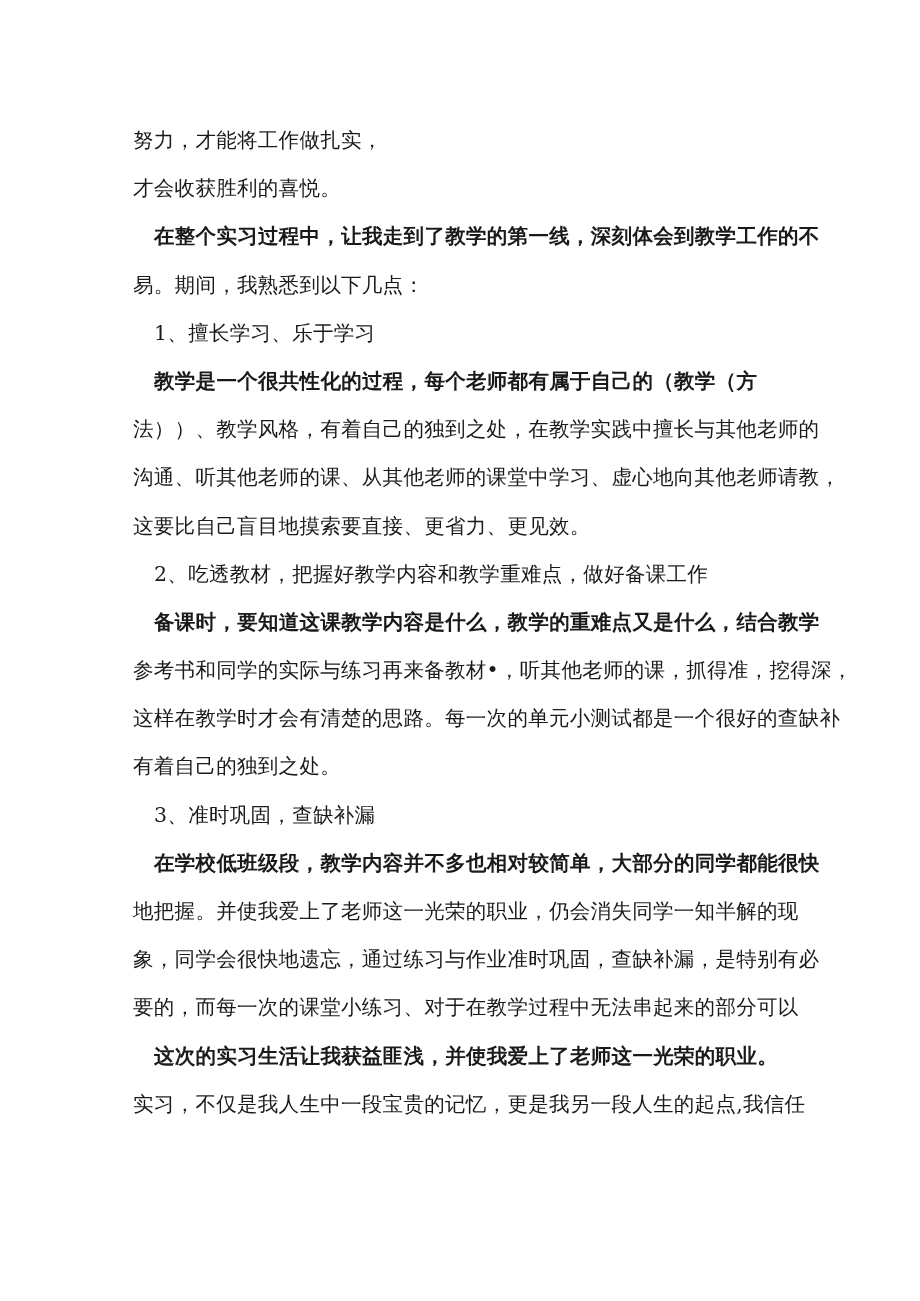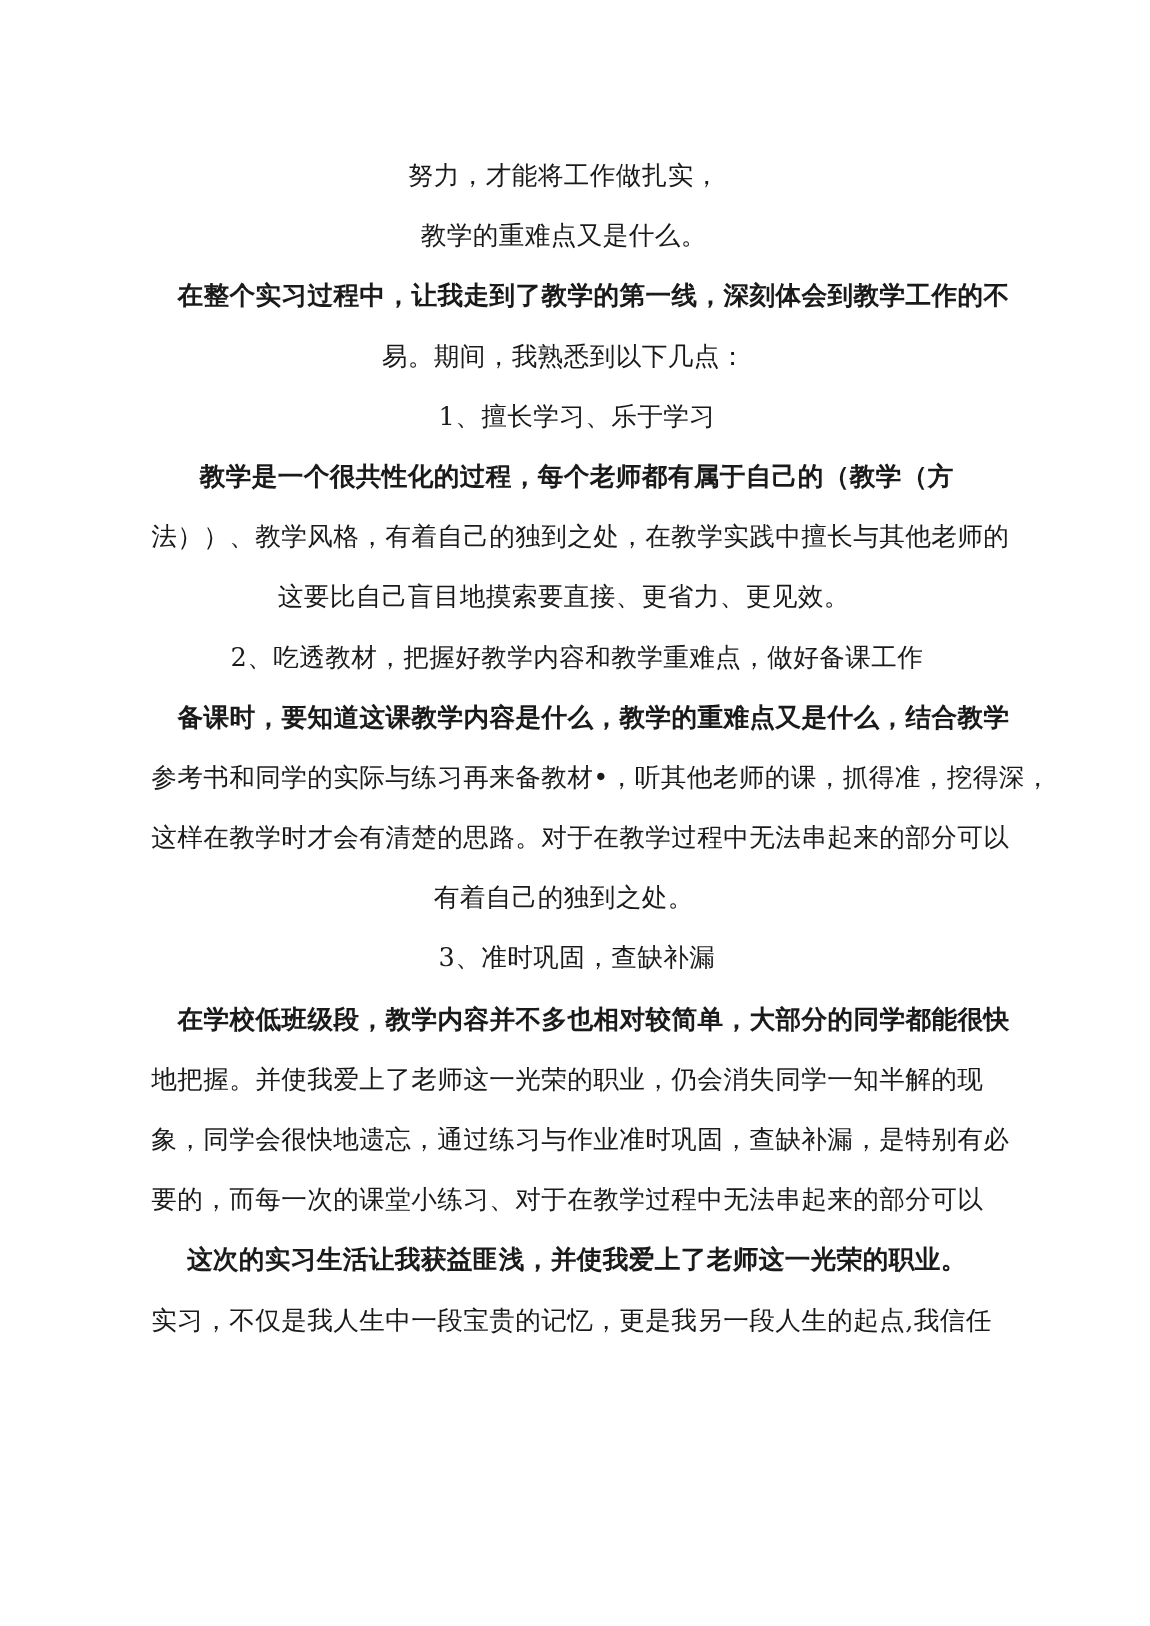--- a/index.html
+++ b/index.html
@@ -10,24 +10,23 @@
   body {
     width: 920px;
     height: 1301px;
     position: relative;
     overflow: hidden;
     font-family: "DejaVu Serif", "Liberation Serif", serif;
     color: #1a1a1a;
   }
   .page {
     position: absolute;
-    left: 121px;
+    left: 133px;
     top: 116px;
     width: 660px;
-    text-align: center;
   }
   .line {
     font-size: 20.5px;
     line-height: 48.2px;
     height: 48.2px;
     white-space: nowrap;
     letter-spacing: 0.3px;
   }
   .indent {
     padding-left: 21px;
@@ -35,31 +34,32 @@
   }
   .heading {
     padding-left: 21px;
   }
 </style>
 </head>
 <body>
 
 <div class="page">
   <div class="line">努力，才能将工作做扎实，</div>
-  <div class="line">教学的重难点又是什么。</div>
+  <div class="line">才会收获胜利的喜悦。</div>
   <div class="line indent">在整个实习过程中，让我走到了教学的第一线，深刻体会到教学工作的不</div>
   <div class="line">易。期间，我熟悉到以下几点：</div>
   <div class="line heading">1、擅长学习、乐于学习</div>
   <div class="line indent">教学是一个很共性化的过程，每个老师都有属于自己的（教学（方</div>
   <div class="line">法））、教学风格，有着自己的独到之处，在教学实践中擅长与其他老师的</div>
+  <div class="line">沟通、听其他老师的课、从其他老师的课堂中学习、虚心地向其他老师请教，</div>
   <div class="line">这要比自己盲目地摸索要直接、更省力、更见效。</div>
   <div class="line heading">2、吃透教材，把握好教学内容和教学重难点，做好备课工作</div>
   <div class="line indent">备课时，要知道这课教学内容是什么，教学的重难点又是什么，结合教学</div>
   <div class="line">参考书和同学的实际与练习再来备教材•，听其他老师的课，抓得准，挖得深，</div>
-  <div class="line">这样在教学时才会有清楚的思路。对于在教学过程中无法串起来的部分可以</div>
+  <div class="line">这样在教学时才会有清楚的思路。每一次的单元小测试都是一个很好的查缺补</div>
   <div class="line">有着自己的独到之处。</div>
   <div class="line heading">3、准时巩固，查缺补漏</div>
   <div class="line indent">在学校低班级段，教学内容并不多也相对较简单，大部分的同学都能很快</div>
   <div class="line">地把握。并使我爱上了老师这一光荣的职业，仍会消失同学一知半解的现</div>
   <div class="line">象，同学会很快地遗忘，通过练习与作业准时巩固，查缺补漏，是特别有必</div>
   <div class="line">要的，而每一次的课堂小练习、对于在教学过程中无法串起来的部分可以</div>
   <div class="line indent">这次的实习生活让我获益匪浅，并使我爱上了老师这一光荣的职业。</div>
   <div class="line">实习，不仅是我人生中一段宝贵的记忆，更是我另一段人生的起点,我信任</div>
 </div>
 

